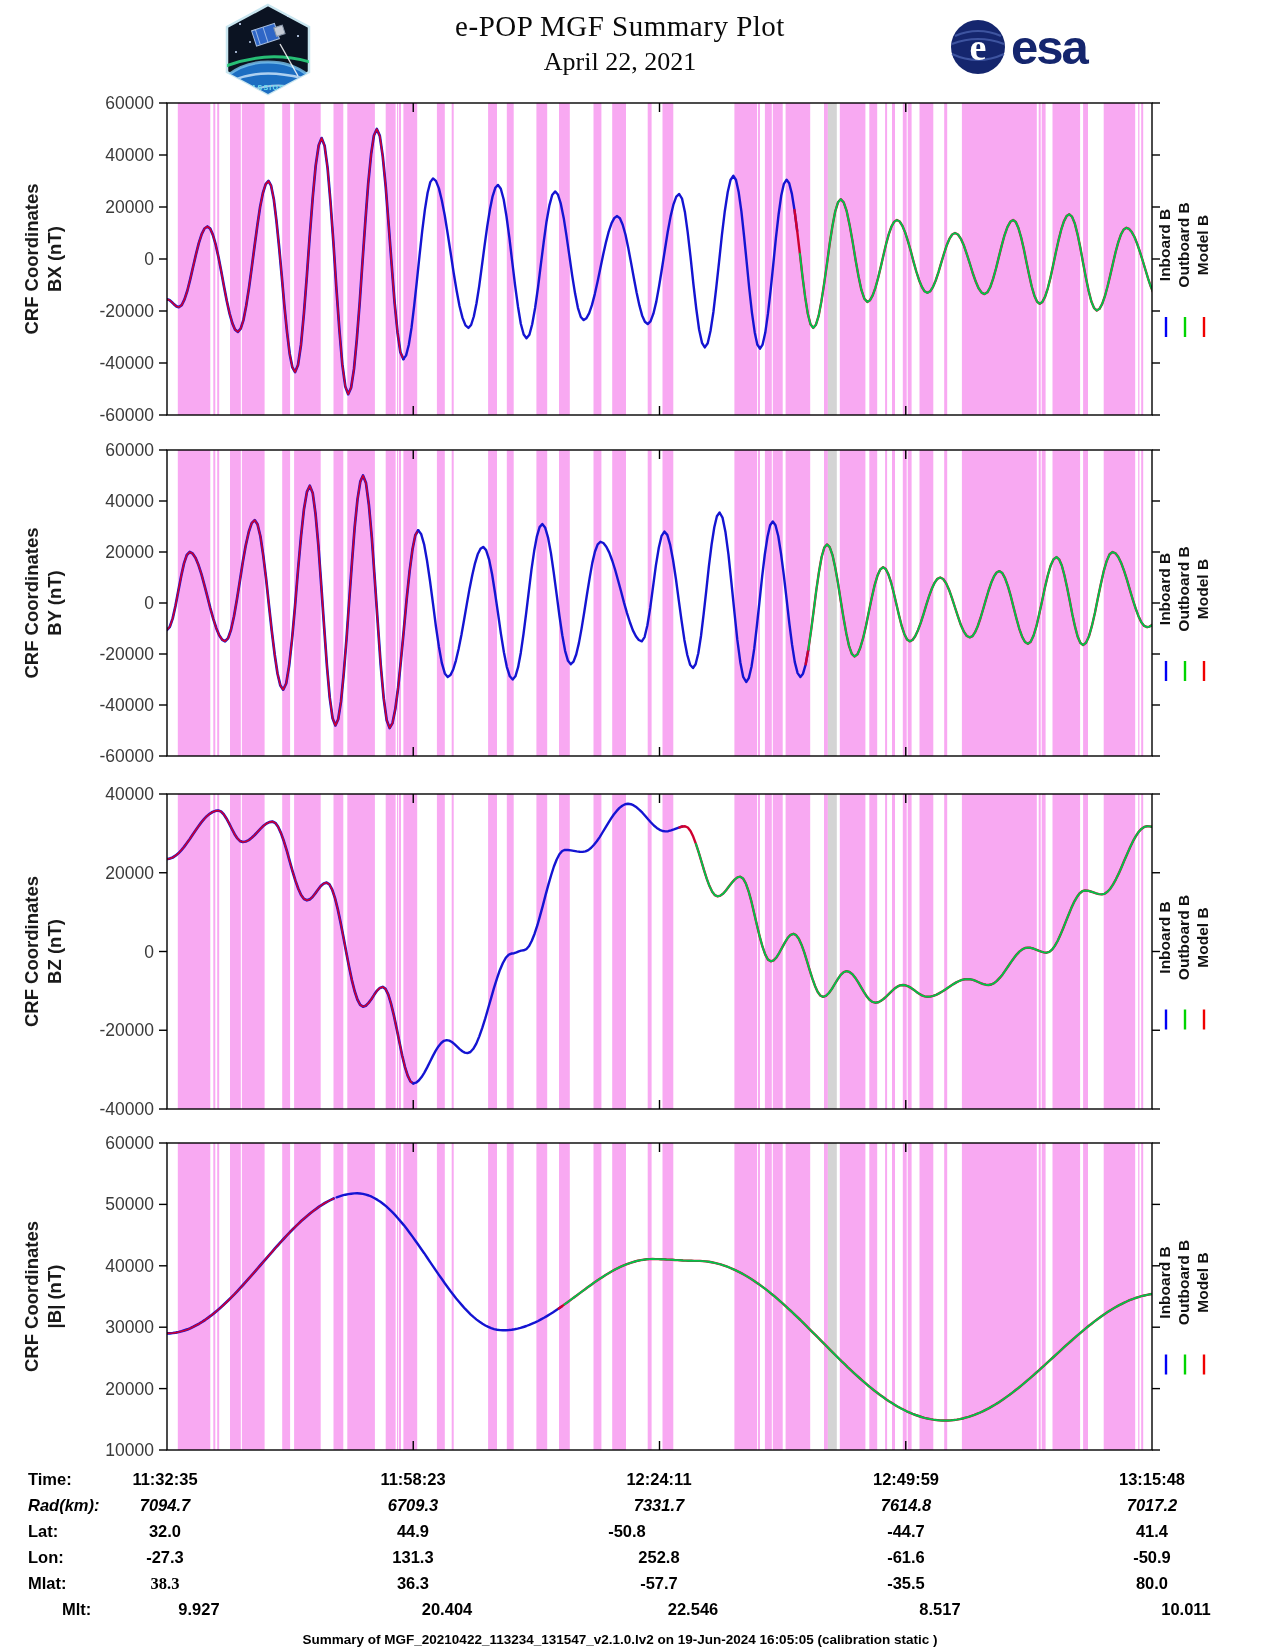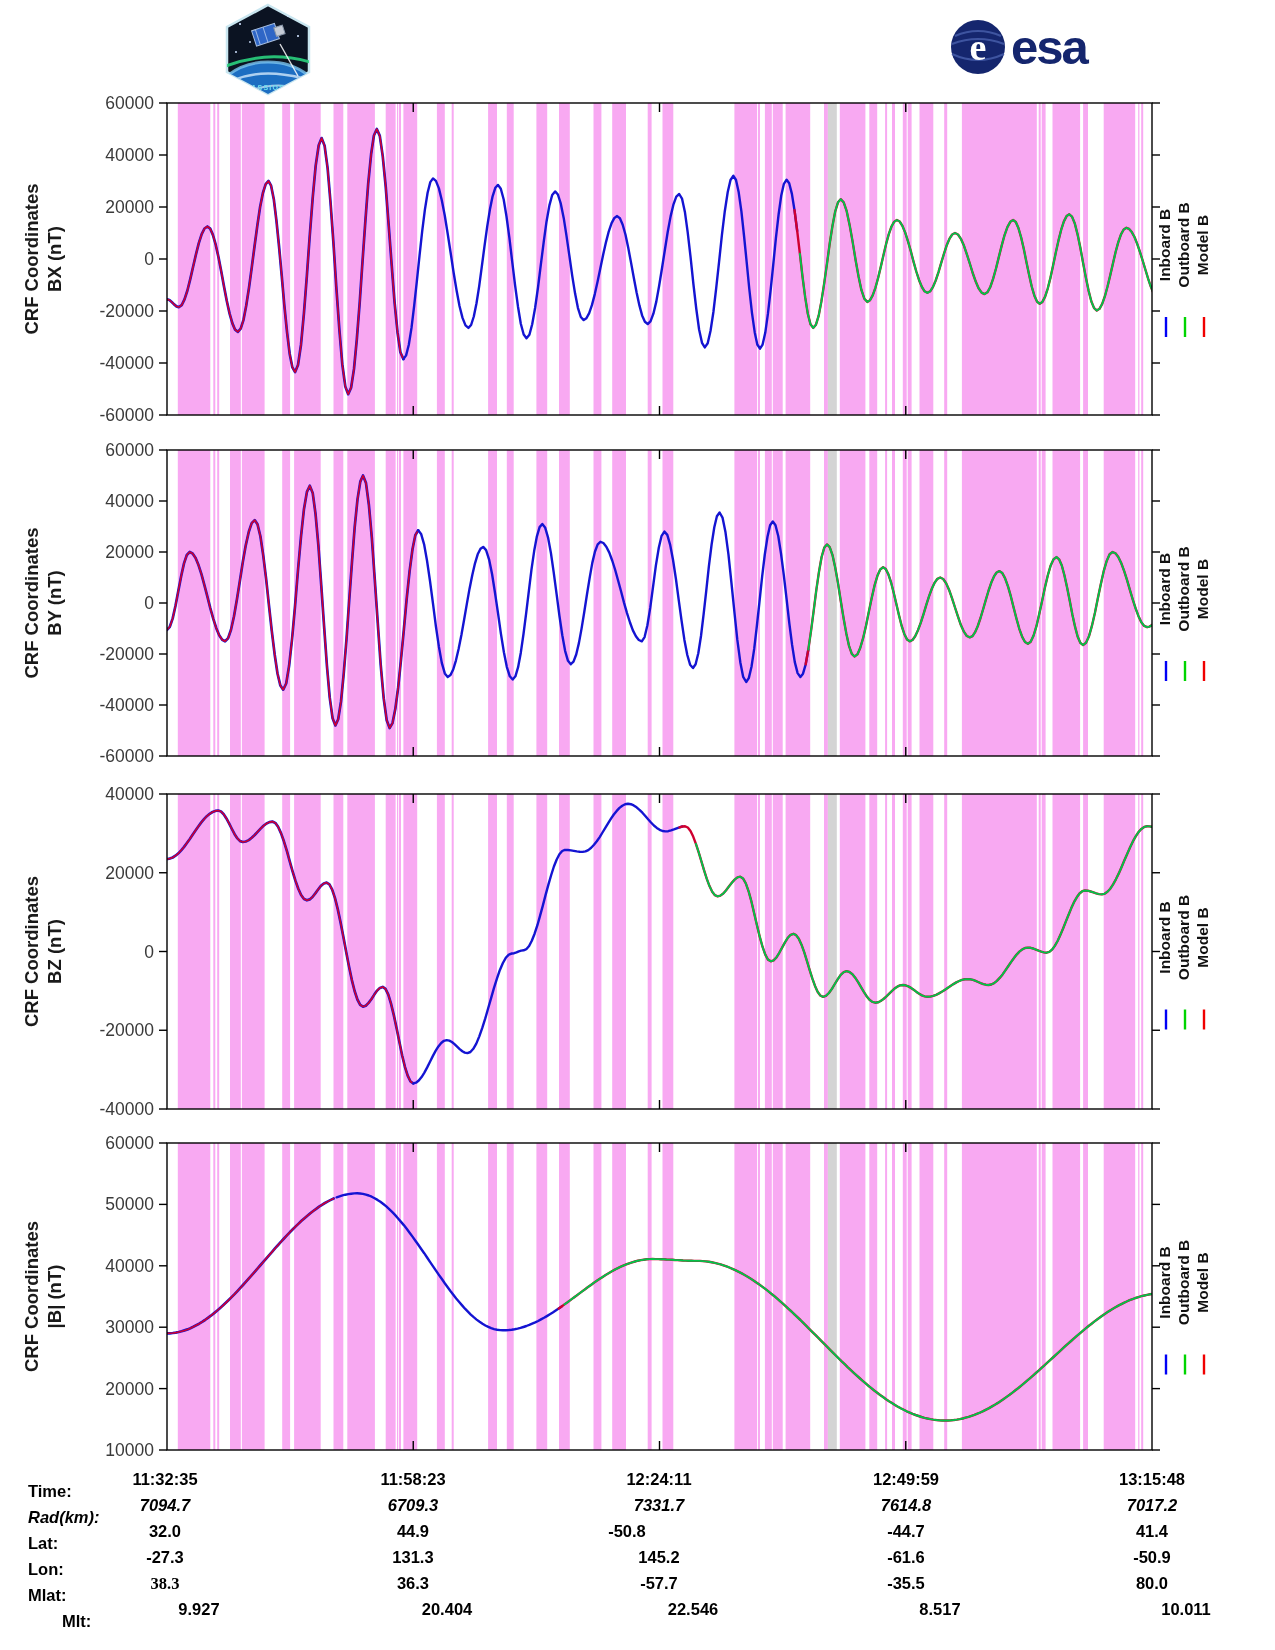--- a/index.html
+++ b/index.html
@@ -7,21 +7,21 @@
         font-family:"Liberation Sans",sans-serif;}
   .hdr-title{position:absolute;left:260px;top:10px;width:720px;text-align:center;
              font-family:"Liberation Serif",serif;color:#0a0a0a;}
   .hdr-title .t1{font-size:29px;letter-spacing:0.5px;}
   .hdr-title .t2{font-size:26px;margin-top:4px;}
   #chart{position:absolute;left:0;top:0;}
   #patch{position:absolute;left:222px;top:2px;}
   #esalogo{position:absolute;left:925px;top:14px;}
   .trow{position:absolute;left:0;width:1275px;height:26px;font-size:16.5px;
         font-weight:bold;color:#000;}
-  .tlabel{position:absolute;left:28px;top:12px;}
+  .tlabel{position:absolute;left:28px;top:0;}
   .tval{position:absolute;top:0;width:180px;text-align:center;}
   .footer-note{position:absolute;left:0;top:1632px;width:1240px;text-align:center;
                font-size:13.5px;font-weight:bold;color:#000;}
 </style>
 </head>
 <body>
 
 <div class="page">
 
   <svg id="patch" width="92" height="96" viewBox="0 0 92 96">
@@ -47,20 +47,24 @@
         <rect x="32" y="24" width="24" height="16" fill="#2f66c6" stroke="#a9c0e2" stroke-width="1"></rect>
         <rect x="54" y="28" width="9" height="9" fill="#c5cbd5" stroke="#8795a8" stroke-width="1"></rect>
         <line x1="36" y1="24" x2="36" y2="40" stroke="#9db9e6" stroke-width="1"></line>
         <line x1="44" y1="24" x2="44" y2="40" stroke="#9db9e6" stroke-width="1"></line>
       </g>
       <line x1="58" y1="42" x2="76" y2="74" stroke="#ffffff" stroke-width="1.4" opacity="0.85"></line>
       <text x="46" y="88" text-anchor="middle" font-size="7" letter-spacing="1.2" fill="#6fe0ef" font-family="Liberation Sans, sans-serif" font-weight="bold">CASSIOPE</text>
     </g>
   </svg>
 
+  <div class="hdr-title">
+    <div class="t1">e-POP MGF Summary Plot</div>
+    <div class="t2">April 22, 2021</div>
+  </div>
 
   <svg id="esalogo" width="175" height="64" viewBox="0 0 175 64">
     <circle cx="53" cy="33" r="27" fill="#15266e"></circle>
     <path d="M30,22 Q 53,12 76,22" stroke="#3e54a0" stroke-width="2" fill="none"></path>
     <path d="M27,30 Q 53,20 79,30" stroke="#3e54a0" stroke-width="2" fill="none"></path>
     <path d="M27,40 Q 53,52 79,40" stroke="#3e54a0" stroke-width="2" fill="none"></path>
     <text x="53" y="46" text-anchor="middle" font-size="38" font-weight="bold" font-family="Liberation Serif, serif" fill="#ffffff">e</text>
     <text x="86" y="50" font-size="49" font-weight="bold" letter-spacing="-2" font-family="Liberation Sans, sans-serif" fill="#15266e">esa</text>
   </svg>
 
@@ -456,21 +460,21 @@
         <span class="tval" style="left: 75px;">32.0</span>
         <span class="tval" style="left: 323px;">44.9</span>
         <span class="tval" style="left: 537px;">-50.8</span>
         <span class="tval" style="left: 816px;">-44.7</span>
         <span class="tval" style="left: 1062px;">41.4</span>
       </div>
       <div class="trow" style="top: 1548px; padding-left: 37px;">
         <span class="tlabel">Lon:</span>
         <span class="tval" style="left: 75px;">-27.3</span>
         <span class="tval" style="left: 323px;">131.3</span>
-        <span class="tval" style="left: 569px;">145.2</span>
+        <span class="tval" style="left: 569px;">252.8</span>
         <span class="tval" style="left: 816px;">-61.6</span>
         <span class="tval" style="left: 1062px;">-50.9</span>
       </div>
       <div class="trow" style="top: 1574px;">
         <span class="tlabel">Mlat:</span>
         <span class="tval" style="left: 75px; font-family: Liberation Serif, serif;">38.3</span>
         <span class="tval" style="left: 323px;">36.3</span>
         <span class="tval" style="left: 569px;">-57.7</span>
         <span class="tval" style="left: 816px;">-35.5</span>
         <span class="tval" style="left: 1062px;">80.0</span>
@@ -478,13 +482,14 @@
       <div class="trow" style="top: 1600px; margin-left: 34px;">
         <span class="tlabel">Mlt:</span>
         <span class="tval" style="left: 75px;">9.927</span>
         <span class="tval" style="left: 323px;">20.404</span>
         <span class="tval" style="left: 569px;">22.546</span>
         <span class="tval" style="left: 816px;">8.517</span>
         <span class="tval" style="left: 1062px;">10.011</span>
       </div>
     </div>
 
+  <div class="footer-note">Summary of MGF_20210422_113234_131547_v2.1.0.lv2 on 19-Jun-2024 16:05:05 (calibration static )</div>
 </div>
 
 </body></html>

